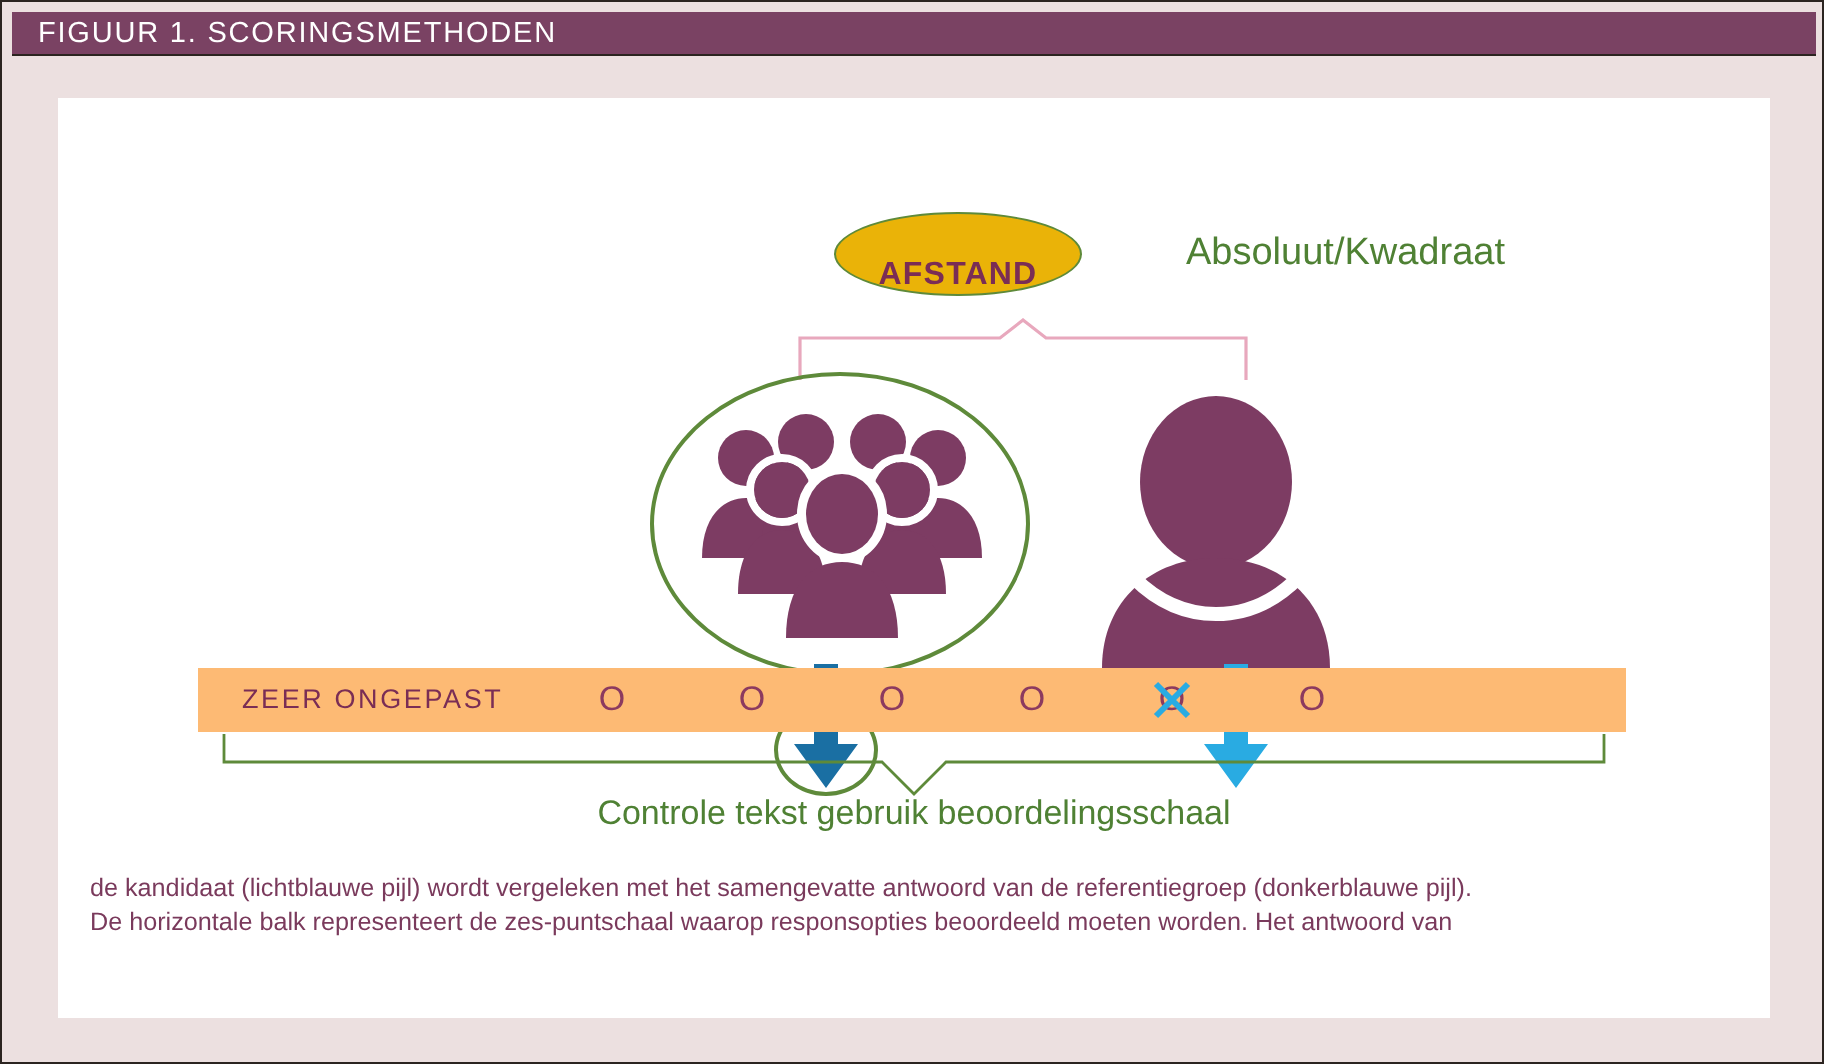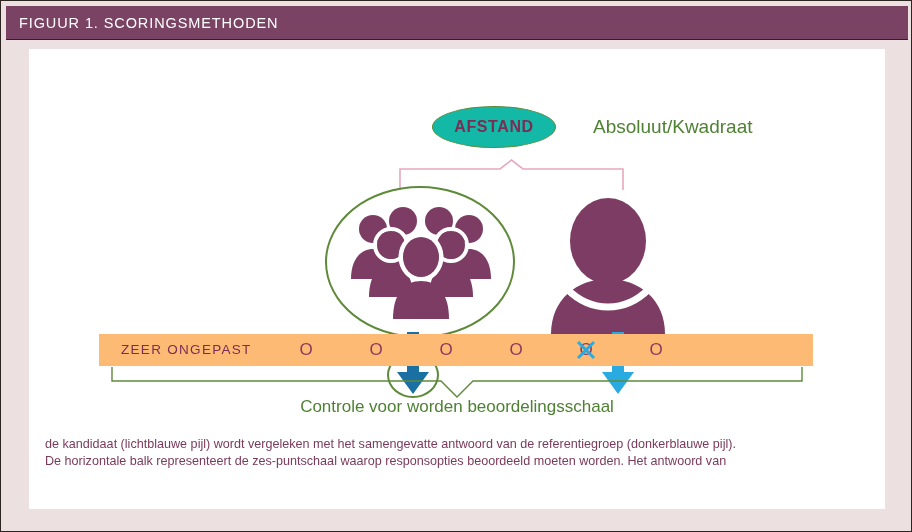--- a/index.html
+++ b/index.html
@@ -21,21 +21,21 @@
     border: 1px solid #2b2420;
     overflow: hidden;
   }
 
   
   #figure-header {
     position: absolute;
     left: 5px;
     top: 5px;
     width: 902px;
-    height: 34px;
+    height: 22px;
     background: #7a4263;
     border-bottom: 1px solid #2b2420;
     box-sizing: border-box;
     display: flex;
     align-items: center;
   }
   #figure-header .title {
     color: #ffffff;
     font-size: 14.5px;
     letter-spacing: 0.9px;
@@ -50,31 +50,31 @@
     left: 28px;
     top: 48px;
     width: 856px;
     height: 460px;
     background: #ffffff;
   }
 
   
   .afstand-pill {
     position: absolute;
-    left: 403px;
+    left: 388px;
     top: 57px;
     width: 124px;
     height: 42px;
     border: 1.6px solid #5e8a3a;
     border-radius: 62px / 21px;
     box-sizing: border-box;
     display: flex;
-    align-items: center;
+    align-items: flex-end;
     justify-content: center;
-    background: #14b8a6;
+    background: #eab308;
   }
   .afstand-pill .lbl {
     color: #7a2d55;
     font-weight: bold;
     font-size: 16px;
     letter-spacing: 0.6px;
   }
   .abs-kwadraat {
     position: absolute;
     left: 564px;
@@ -314,21 +314,21 @@
 
       <svg class="x-mark" style="left:476px;" viewBox="0 0 22 22">
         <path d="M3,3 L19,19 M19,3 L3,19" stroke="#29abe2" stroke-width="3" fill="none"></path>
       </svg>
 
     </div>
 
     <svg class="green-bracket" viewBox="0 0 692 32">
       <path d="M1,0 L1,14 L330,14 L346,30 L362,14 L691,14 L691,0" fill="none" stroke="#5e8a3a" stroke-width="1.4"></path>
     </svg>
-    <div class="controle-label">Controle voor worden beoordelingsschaal</div>
+    <div class="controle-label">Controle tekst gebruik beoordelingsschaal</div>
 
     <div class="caption">
       <div>de kandidaat (lichtblauwe pijl) wordt vergeleken met het samengevatte antwoord van de referentiegroep (donkerblauwe pijl).</div>
       <div>De horizontale balk representeert de zes-puntschaal waarop responsopties beoordeeld moeten worden. Het antwoord van</div>
     </div>
 
   </div>
 </div>
 
 </body></html>

